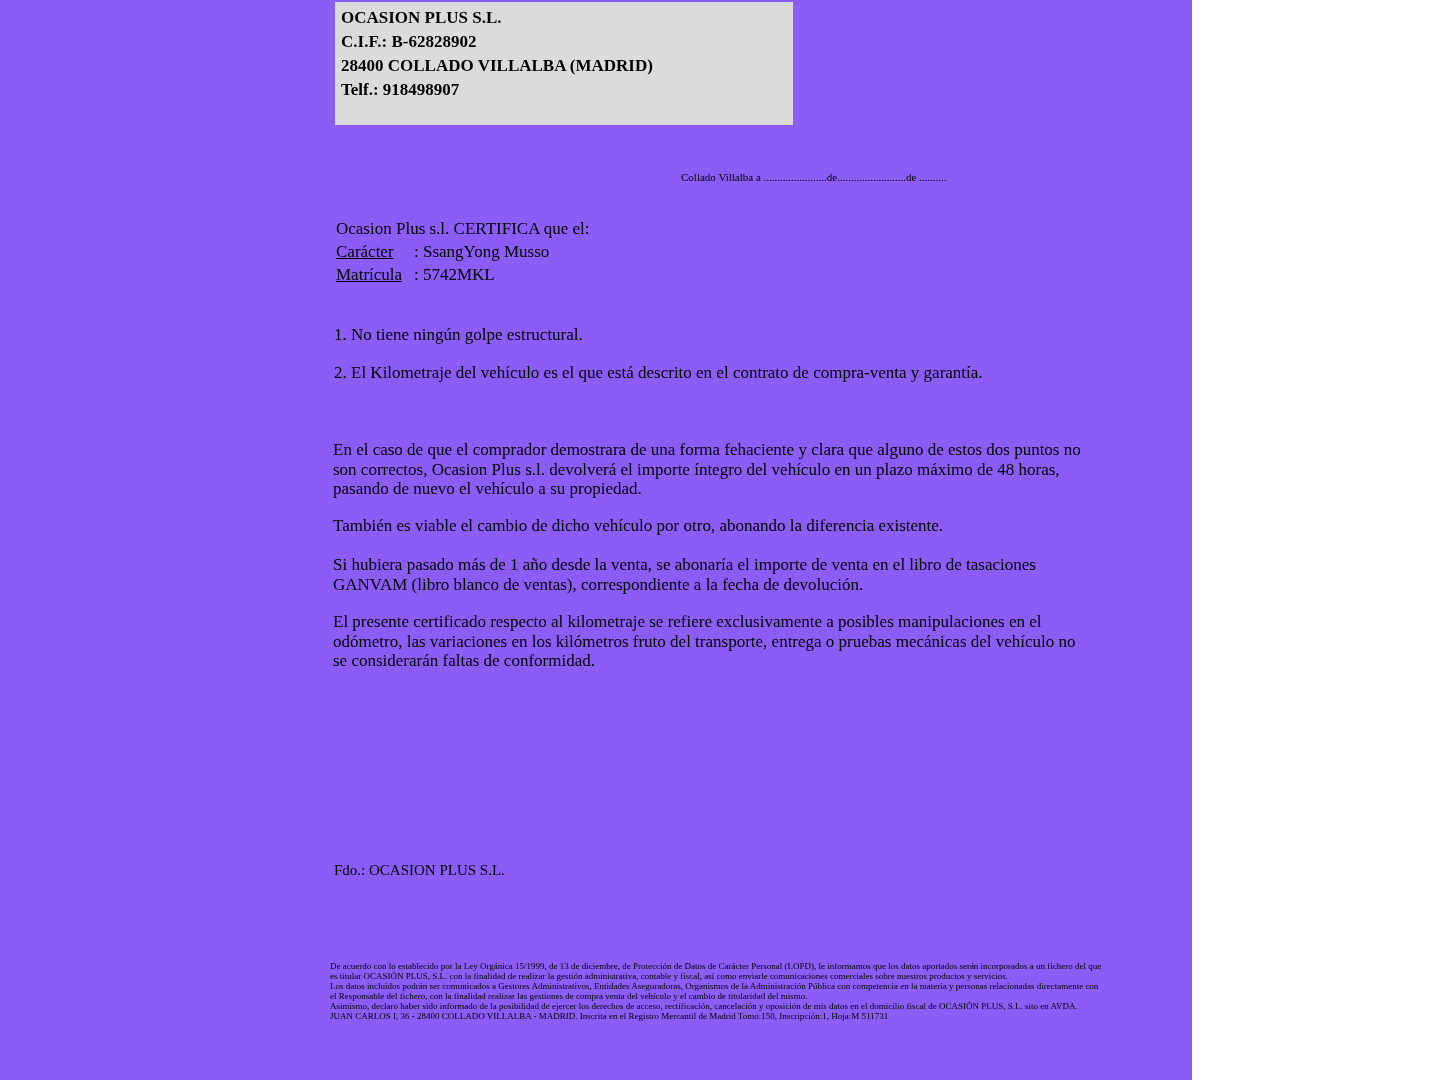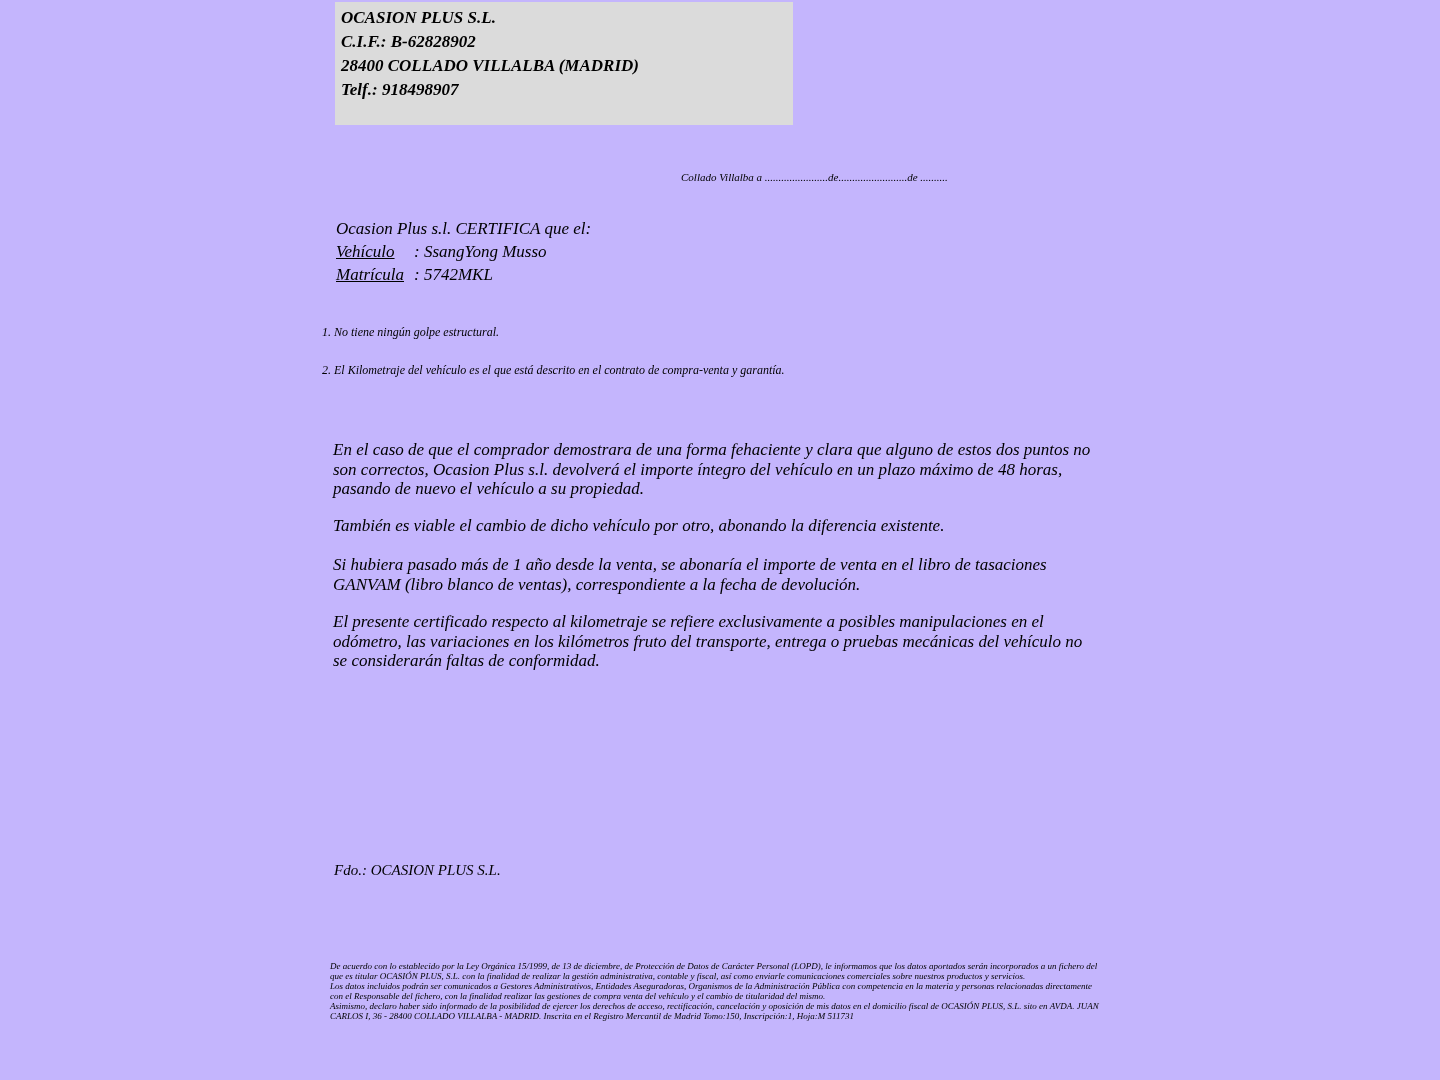--- a/index.html
+++ b/index.html
@@ -2,27 +2,26 @@
 <html><head>
 <meta charset="utf-8">
 <style>
   html, body {
     margin: 0;
     padding: 0;
     background: #ffffff;
   }
   .page {
     position: relative;
-    width: 1440px;
+    width: 1192px;
     height: 1080px;
-    background: #c4b5fd;
+    background: #8b5cf6;
     font-family: "Liberation Serif", "DejaVu Serif", serif;
     color: #000000;
     overflow: hidden;
-    font-style: italic;
   }
   .header-box {
     position: absolute;
     left: 335px;
     top: 2px;
     width: 458px;
     height: 123px;
     background: #dbdbdb;
     box-sizing: border-box;
     padding: 4px 0 0 6px;
@@ -48,23 +47,23 @@
     line-height: 23px;
   }
   .cert-row { display: flex; }
   .cert-label {
     text-decoration: underline;
     display: inline-block;
     min-width: 78px;
   }
   .points {
     position: absolute;
-    left: 322px;
+    left: 334px;
     width: 762px;
-    font-size: 12px;
+    font-size: 17px;
   }
   .point-1 { top: 325px; }
   .point-2 { top: 363px; }
   .para {
     position: absolute;
     left: 333px;
     width: 760px;
     font-size: 17px;
     line-height: 19.5px;
   }
@@ -101,21 +100,21 @@
     <div class="hline">C.I.F.: B-62828902</div>
     <div class="hline">28400 COLLADO VILLALBA (MADRID)</div>
     <div class="hline">Telf.: 918498907</div>
   </div>
 
   <div class="date-line">Collado Villalba a .......................de.........................de ..........</div>
 
   <div class="certify-block">
     <div>Ocasion Plus s.l. CERTIFICA que el:</div>
     <div class="cert-row">
-      <span class="cert-label">Vehículo</span>
+      <span class="cert-label">Carácter</span>
       <span>: SsangYong Musso</span>
     </div>
     <div class="cert-row">
       <span class="cert-label">Matrícula</span>
       <span>: 5742MKL</span>
     </div>
   </div>
 
   <div class="points point-1">1. No tiene ningún golpe estructural.</div>
   <div class="points point-2">2. El Kilometraje del vehículo es el que está descrito en el contrato de compra-venta y garantía.</div>

